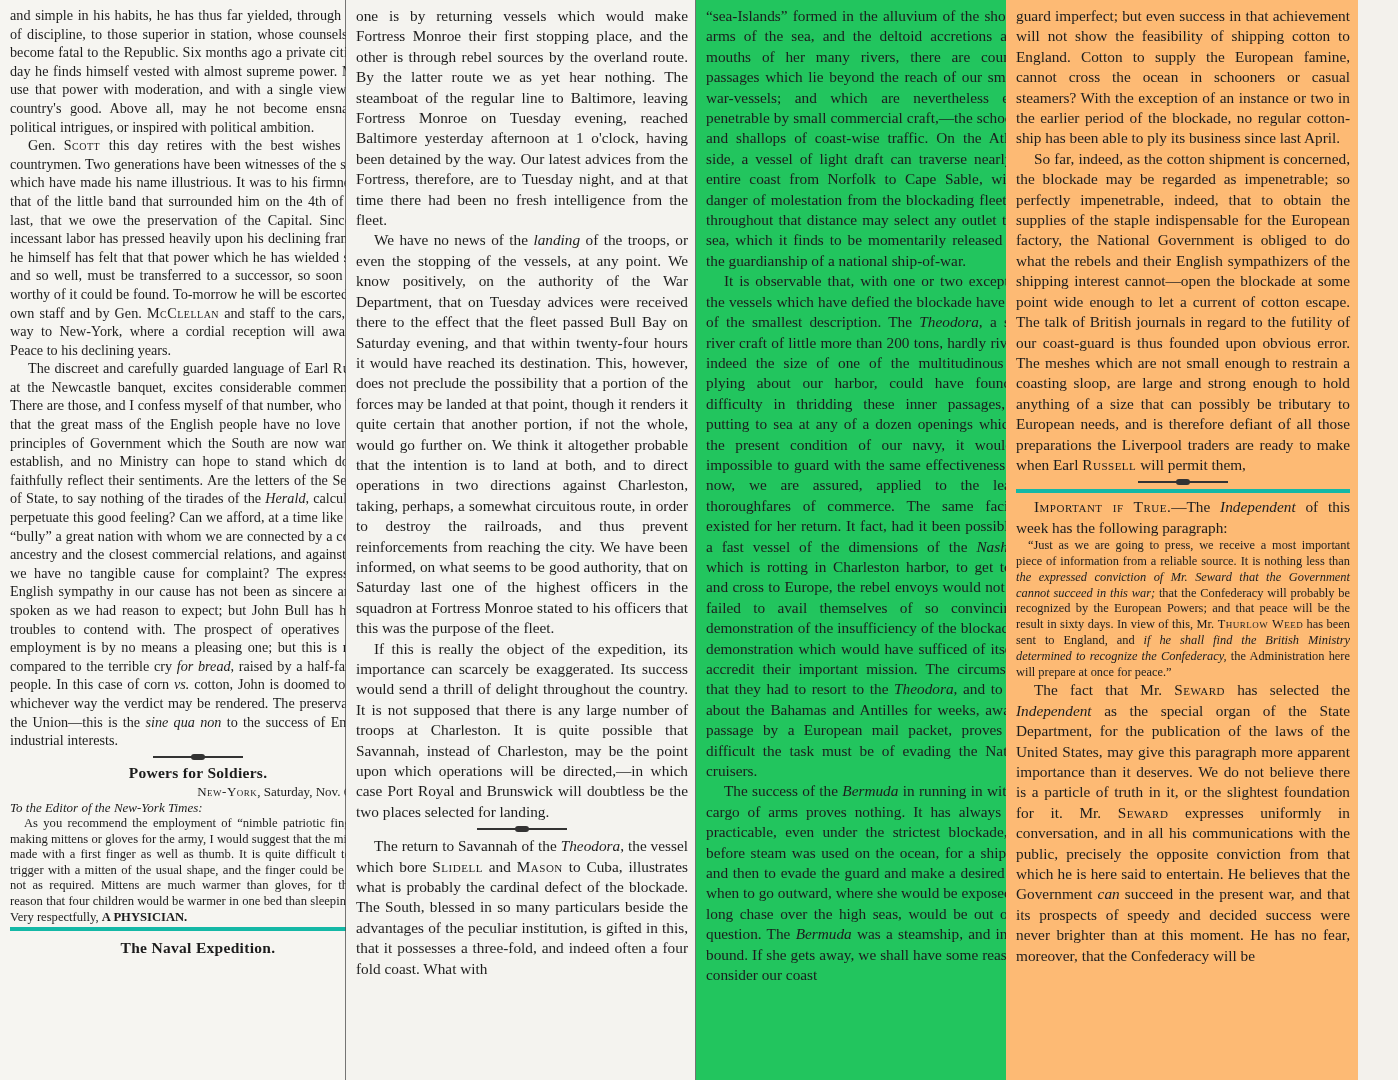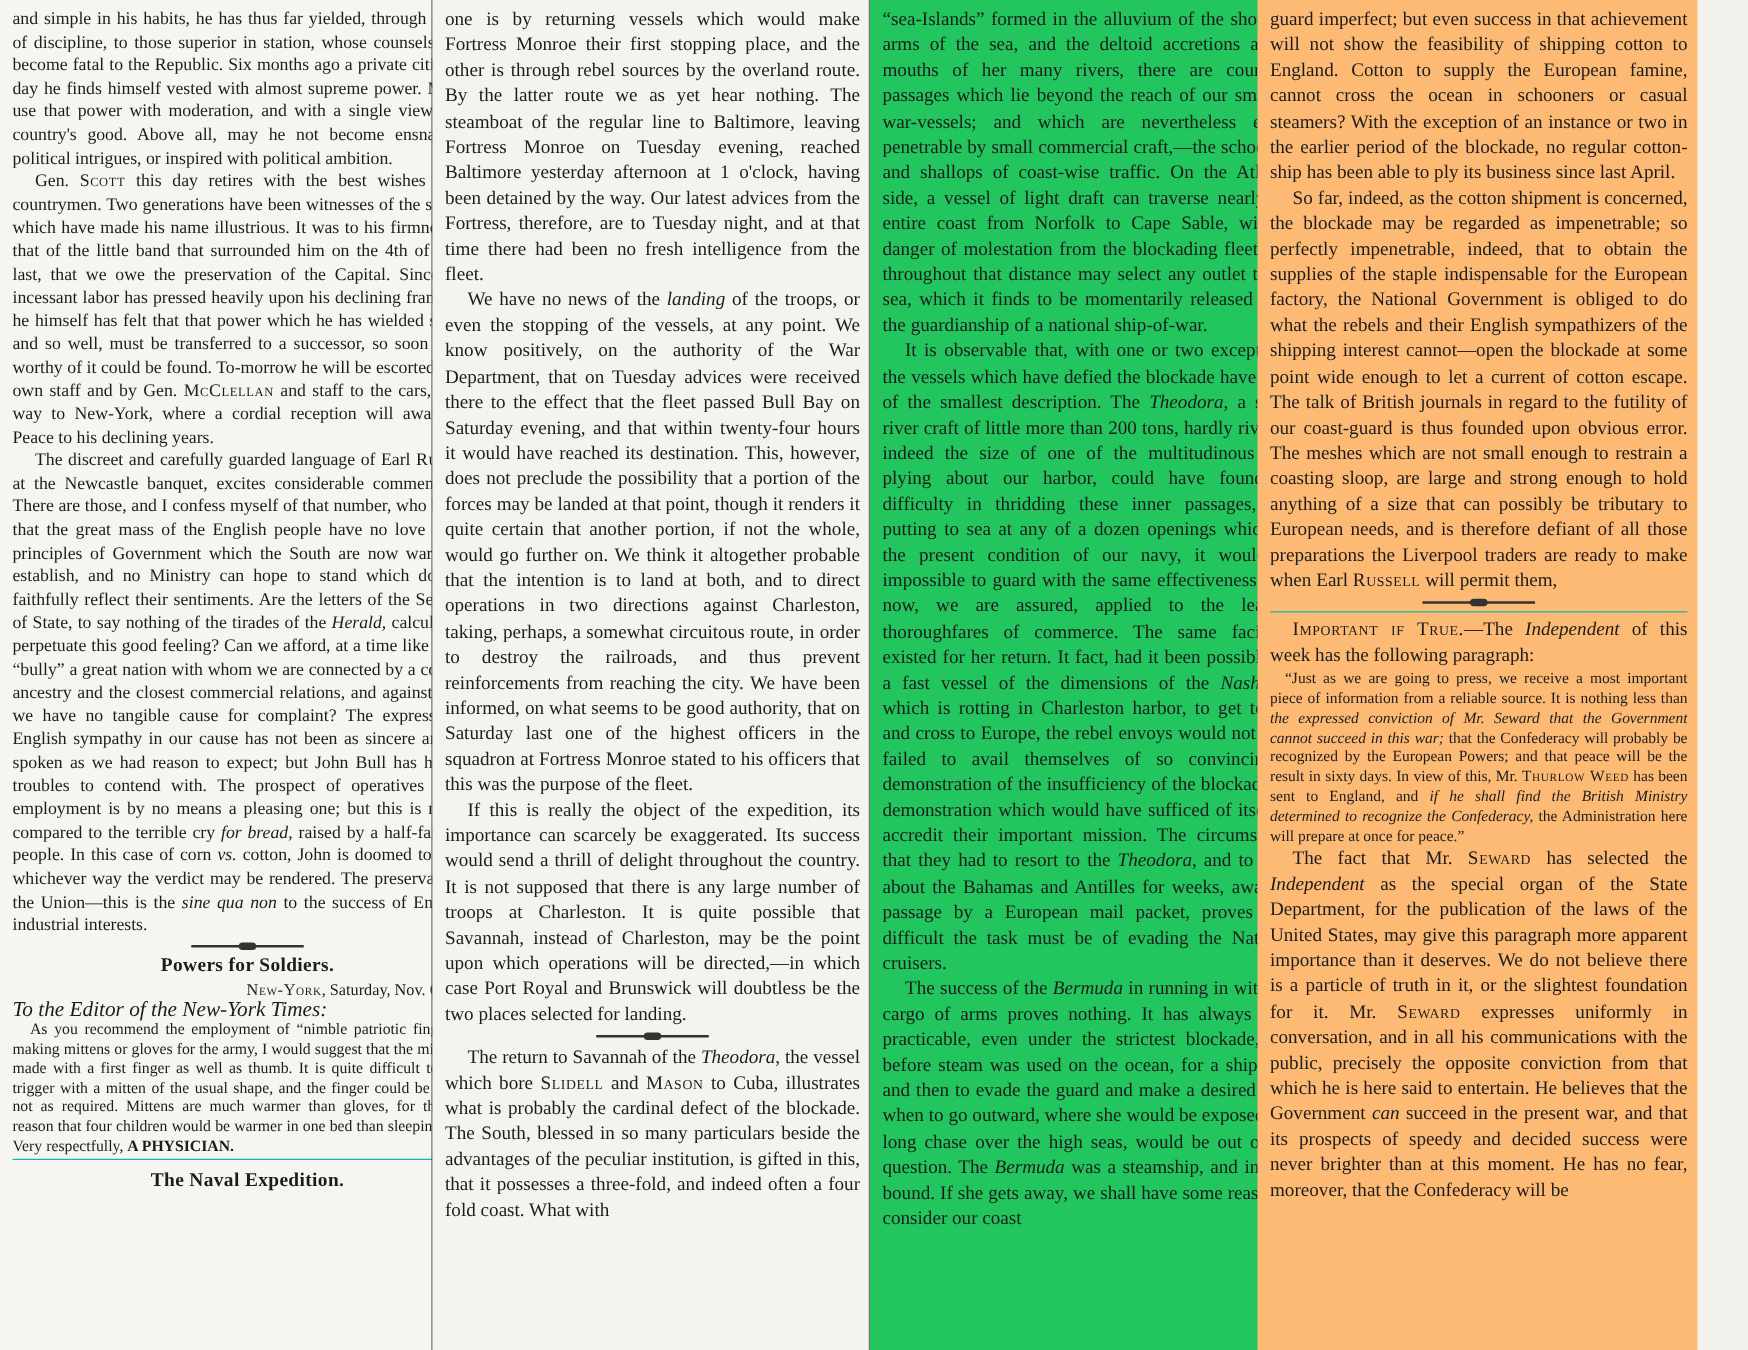--- a/index.html
+++ b/index.html
@@ -24,26 +24,26 @@
   .rule { position:absolute; top:0; width:2px; height:1080px; background:#4a4a4a; opacity:.75; }
   p { margin:0; text-indent:0; }
   p.ind { text-indent:18px; }
   .sc { font-variant:small-caps; letter-spacing:.5px;margin-top:32px; }
   .hl { text-align:center; font-weight:bold; font-size:15.5px; margin:4px 0 2px; letter-spacing:.3px; }
   .dash { width:90px; height:2px; background:#333; margin:6px auto 6px; position:relative; }
   .dash::after { content:""; position:absolute; left:38px; top:-2px; width:14px; height:6px; border-radius:3px; background:#333; }
   .dateline { text-align:right; font-size:13px; line-height:16px; }
   .letter { font-size:12.6px; line-height:15.6px; }
   .letter p.ind { text-indent:14px; }
-  .salut { font-style:italic; font-size:17px; line-height:15.6px; }
+  .salut { font-style:italic; font-size:13px; line-height:15.6px; }
   .sign { font-weight:bold;font-family:Liberation Serif, serif; }
   .quote { font-size:12.4px; line-height:15.8px; }
   .quote p { text-indent:12px; }
   em { font-style:italic; }
-  .box { border-top:1px solid #14b8a6; margin-top:2px; padding-top:4px; }
+  .box { border-top:4px solid #14b8a6; margin-top:2px; padding-top:4px; }
 </style>
 </head>
 <body>
 
 <div class="page">
 
   <div class="col col1">
     <p>and simple in his habits, he has thus far yielded, through a spirit of discipline, to those superior in station, whose counsels might become fatal to the Republic. Six months ago a private citizen, to day he finds himself vested with almost supreme power. May he use that power with moderation, and with a single view to his country's good. Above all, may he not become ensnared in political intrigues, or inspired with political ambition.</p>
     <p class="ind"><span>Gen. </span><span class="sc">Scott</span><span> this day retires with the best wishes of his countrymen. Two generations have been witnesses of the services which have made his name illustrious. It was to his firmness and that of the little band that surrounded him on the 4th of March last, that we owe the preservation of the Capital. Since then, incessant labor has pressed heavily upon his declining frame, and he himself has felt that that power which he has wielded so long and so well, must be transferred to a successor, so soon as one worthy of it could be found. To-morrow he will be escorted by his own staff and by Gen. </span><span class="sc">McClellan</span><span> and staff to the cars, on his way to New-York, where a cordial reception will await him. Peace to his declining years.</span></p>
     <p class="ind"><span>The discreet and carefully guarded language of Earl </span><span class="sc">Russell</span><span>, at the Newcastle banquet, excites considerable comment here. There are those, and I confess myself of that number, who believe that the great mass of the English people have no love for the principles of Government which the South are now warring to establish, and no Ministry can hope to stand which does not faithfully reflect their sentiments. Are the letters of the Secretary of State, to say nothing of the tirades of the </span><em>Herald</em><span>, calculated to perpetuate this good feeling? Can we afford, at a time like this, to “bully” a great nation with whom we are connected by a common ancestry and the closest commercial relations, and against whom we have no tangible cause for complaint? The expression of English sympathy in our cause has not been as sincere and out-spoken as we had reason to expect; but John Bull has his own troubles to contend with. The prospect of operatives out of employment is by no means a pleasing one; but this is nothing compared to the terrible cry </span><em>for bread</em><span>, raised by a half-famished people. In this case of corn </span><em>vs.</em><span> cotton, John is doomed to suffer, whichever way the verdict may be rendered. The preservation of the Union—this is the </span><em>sine qua non</em><span> to the success of England's industrial interests.</span></p>

